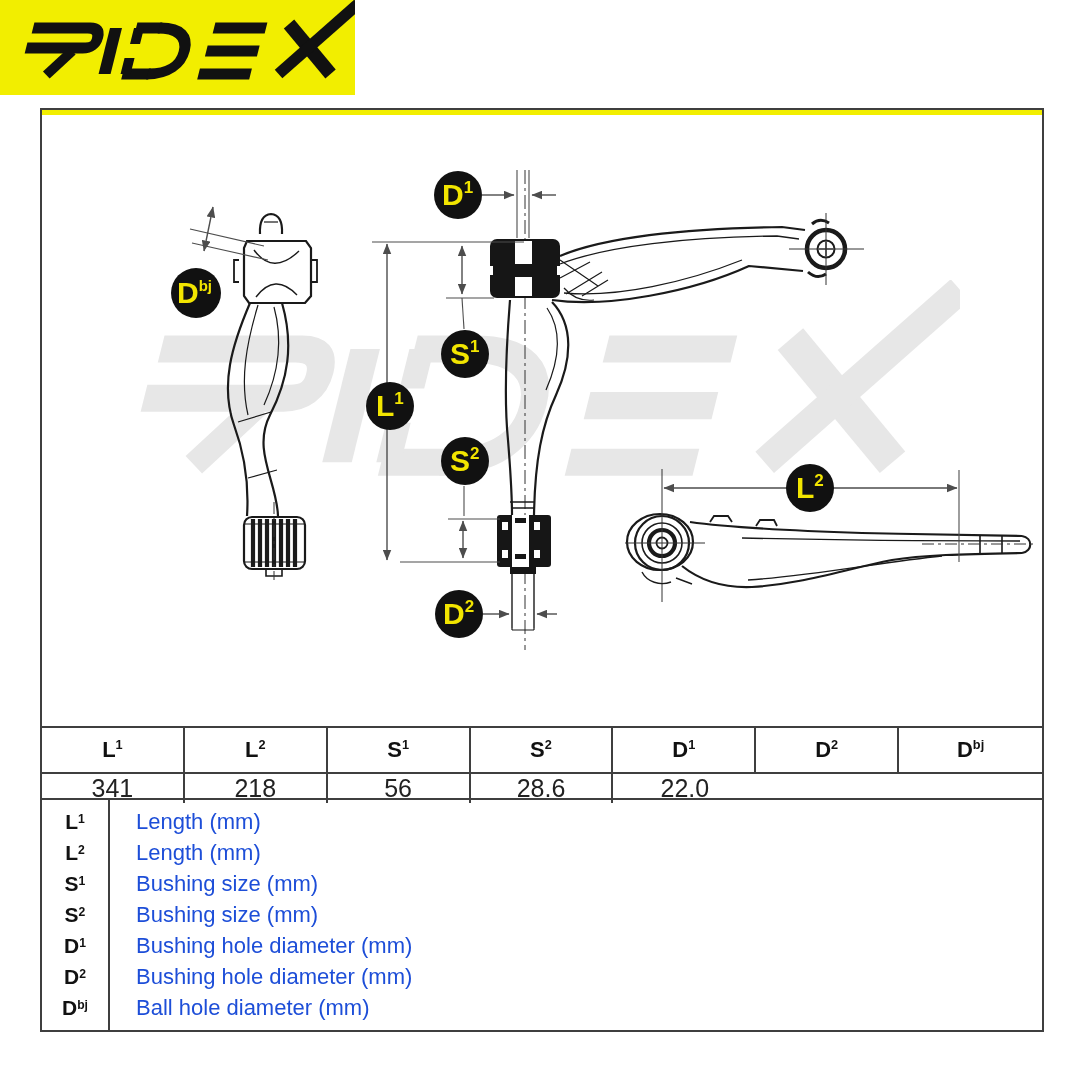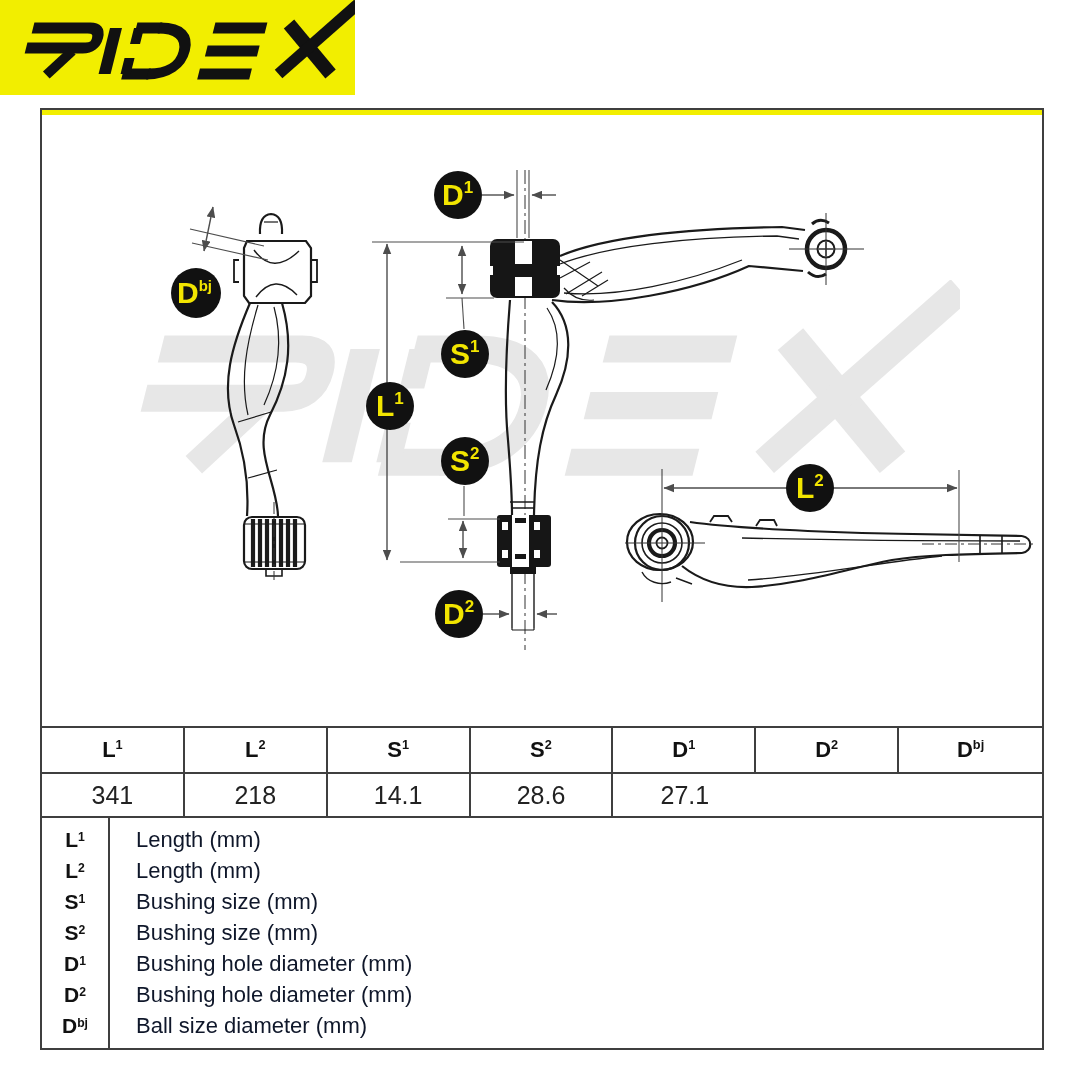--- a/index.html
+++ b/index.html
@@ -18,34 +18,34 @@
     border:2px solid #3f3f3f;background:#fff;
   }
   .drawing-area{position:relative;height:616px;overflow:hidden;}
   .accent-strip{position:absolute;left:0;top:0;width:100%;height:5px;background:#F2EE00;}
   .watermark{position:absolute;left:38px;top:170px;width:880px;height:234px;}
   .draw-svg{position:absolute;left:0;top:0;width:1000px;height:616px;}
   
   .spec-table{border-top:2px solid #3f3f3f;}
   .spec-row{display:grid;grid-template-columns:repeat(7,1fr);}
   .spec-row.hdr{height:44px;border-bottom:2px solid #3f3f3f;}
-  .spec-row.val{height:42px;}
+  .spec-row.val{height:24px;}
   .spec-cell{
     border-right:2px solid #3f3f3f;display:flex;align-items:center;justify-content:center;
   }
   .spec-cell:last-child{border-right:none;}
   .hdr .spec-cell{font-weight:bold;font-size:22px;}
   .val .spec-cell{font-size:25px;color:#222;}
   .sup{font-size:58%;position:relative;top:-0.45em;font-weight:inherit;letter-spacing:0;}
   
   .legend{border-top:2px solid #3f3f3f;position:relative;padding:6px 0 7px;}
   .legend-divider{position:absolute;left:66px;top:0;bottom:0;width:2px;background:#3f3f3f;}
   .legend-row{display:flex;align-items:center;height:31px;}
   .legend-symbol{width:66px;flex:none;text-align:center;font-weight:bold;font-size:21px;color:#111;}
-  .legend-desc{padding-left:28px;font-size:22px;color:#0f172a;}
+  .legend-desc{padding-left:28px;font-size:22px;color:#1d4ed8;}
   svg text{font-family:"Liberation Sans","DejaVu Sans",sans-serif;}
 </style>
 </head>
 <body>
 
 <svg width="0" height="0" style="position:absolute" aria-hidden="true">
   <defs>
     <g id="ridexGlyphs" transform="translate(12,0) skewX(-14)" fill="none" stroke-linecap="butt">
 
       <path d="M28 28 H84 Q95 28 95 38 Q95 48 84 48 H26" stroke-width="11"></path>
@@ -273,27 +273,27 @@
         </div>
     </div>
     <div class="spec-row val">
       <div class="spec-cell">
           <span>341</span>
         </div>
       <div class="spec-cell">
           <span>218</span>
         </div>
       <div class="spec-cell">
-          <span>14.1</span>
+          <span>56</span>
         </div>
       <div class="spec-cell">
           <span>28.6</span>
         </div>
       <div class="spec-cell">
-          <span>27.1</span>
+          <span>22.0</span>
         </div>
     </div>
   </div>
 
   <div class="legend">
     <div class="legend-divider"></div>
     <div class="legend-row">
       <div class="legend-symbol"><span>L</span><span class="sup">1</span></div>
       <div class="legend-desc">Length (mm)</div>
     </div>
@@ -312,17 +312,17 @@
     <div class="legend-row">
       <div class="legend-symbol"><span>D</span><span class="sup">1</span></div>
       <div class="legend-desc">Bushing hole diameter (mm)</div>
     </div>
     <div class="legend-row">
       <div class="legend-symbol"><span>D</span><span class="sup">2</span></div>
       <div class="legend-desc">Bushing hole diameter (mm)</div>
     </div>
     <div class="legend-row">
       <div class="legend-symbol"><span>D</span><span class="sup">bj</span></div>
-      <div class="legend-desc">Ball size diameter (mm)</div>
+      <div class="legend-desc">Ball hole diameter (mm)</div>
     </div>
   </div>
 
 </div>
 
 </body></html>

